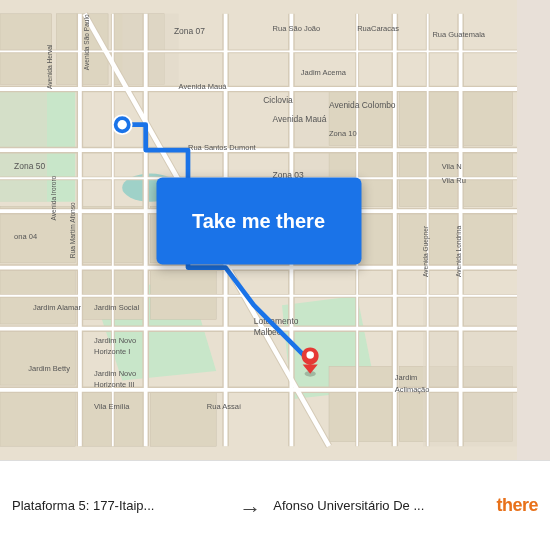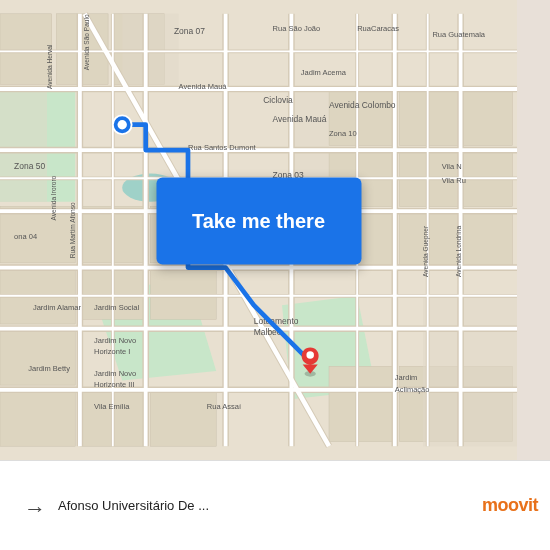--- a/index.html
+++ b/index.html
@@ -303,18 +303,19 @@
       <path d="M0,0 C-12,0 -12,18 0,18 C12,18 12,0 0,0 Z M0,28 L-8,18 L8,18 Z" class="marker-red-body"></path>
       <circle cx="0" cy="8" r="4" fill="white"></circle>
     </g>
   </svg>
 
   <button id="take-me-there-btn">Take me there</button>
 
 </div>
 
 <div id="footer">
+  <div id="footer-left">Plataforma 5: 177-Itaip...</div>
   <div id="footer-arrow">→</div>
   <div id="footer-right">Afonso Universitário De ...</div>
   <div id="moovit-logo">
-    <span class="moovit-text">moovit</span>
+    <span class="moovit-text">there</span>
   </div>
 </div>
 
 </body></html>

